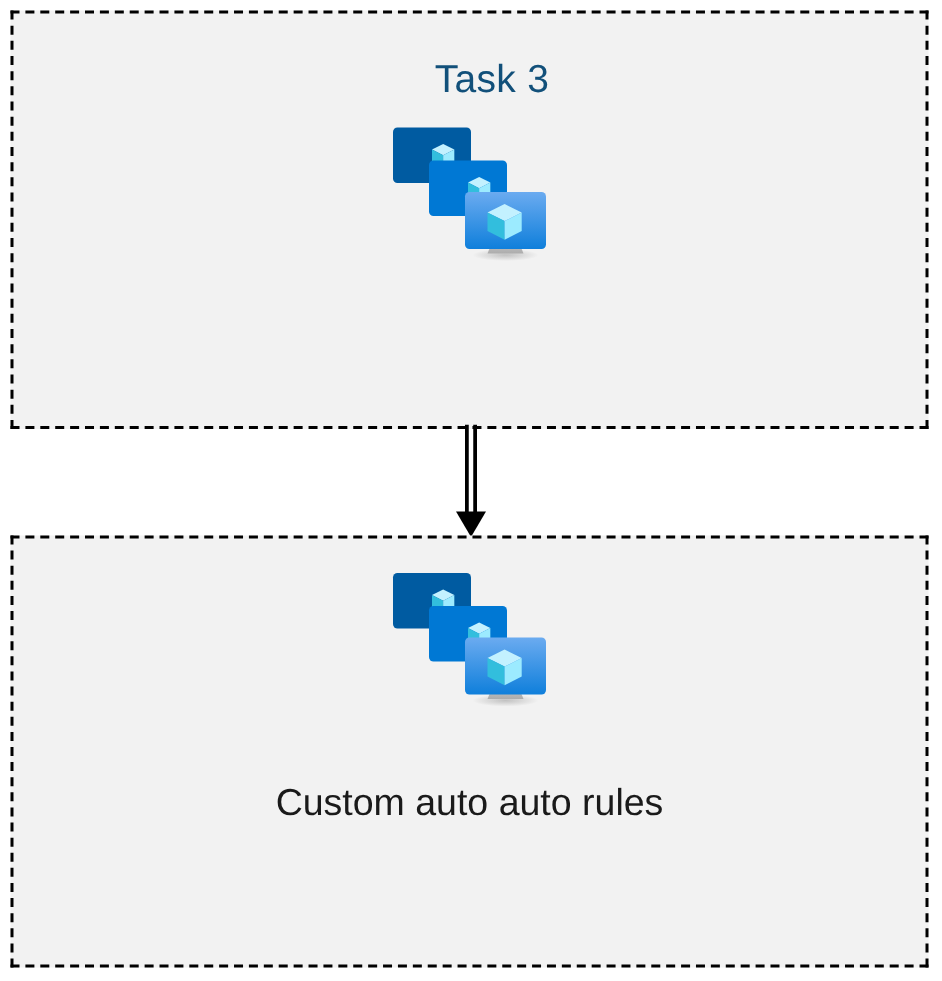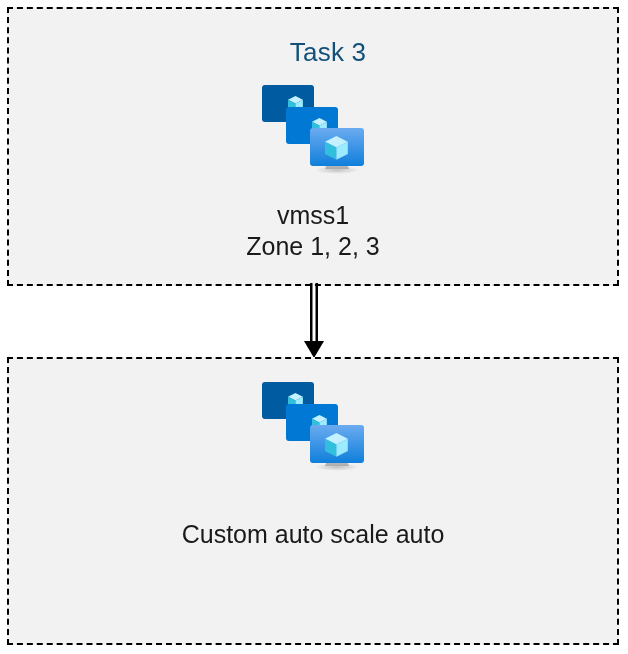--- a/index.html
+++ b/index.html
@@ -143,24 +143,20 @@
         <rect x="49" y="44" width="54" height="38" rx="3" fill="url(#g-front-1)"></rect>
 
         <g transform="translate(64,52) scale(0.95)">
           <polygon points="0,6 12,0 24,6 12,12" fill="#C3F1FF"></polygon>
           <polygon points="0,6 12,12 12,25 0,19" fill="#32BEDD"></polygon>
           <polygon points="24,6 12,12 12,25 24,19" fill="#9CEBFF"></polygon>
         </g>
       </svg>
     </span>
 
-    <div class="caption-block">
-      <div class="task-caption">vmss1</div>
-      <div class="task-caption">Zone 1, 2, 3</div>
-    </div>
   </div>
 
   <span class="connector">
     <svg width="38" height="76" viewBox="0 0 38 76" xmlns="http://www.w3.org/2000/svg">
 
       <rect x="15" y="0" width="2.5" height="62" fill="#000000"></rect>
       <rect x="20.5" y="0" width="2.5" height="62" fill="#000000"></rect>
 
       <polygon points="9,58 29,58 19,75" fill="#000000"></polygon>
     </svg>
@@ -207,17 +203,17 @@
         <rect x="49" y="44" width="54" height="38" rx="3" fill="url(#g-front-2)"></rect>
         <g transform="translate(64,52) scale(0.95)">
           <polygon points="0,6 12,0 24,6 12,12" fill="#C3F1FF"></polygon>
           <polygon points="0,6 12,12 12,25 0,19" fill="#32BEDD"></polygon>
           <polygon points="24,6 12,12 12,25 24,19" fill="#9CEBFF"></polygon>
         </g>
       </svg>
     </span>
 
     <div class="caption-block">
-      <div class="task-caption">Custom auto scale auto</div>
+      <div class="task-caption">Custom auto auto rules</div>
     </div>
   </div>
 
 </div>
 
 </body></html>

